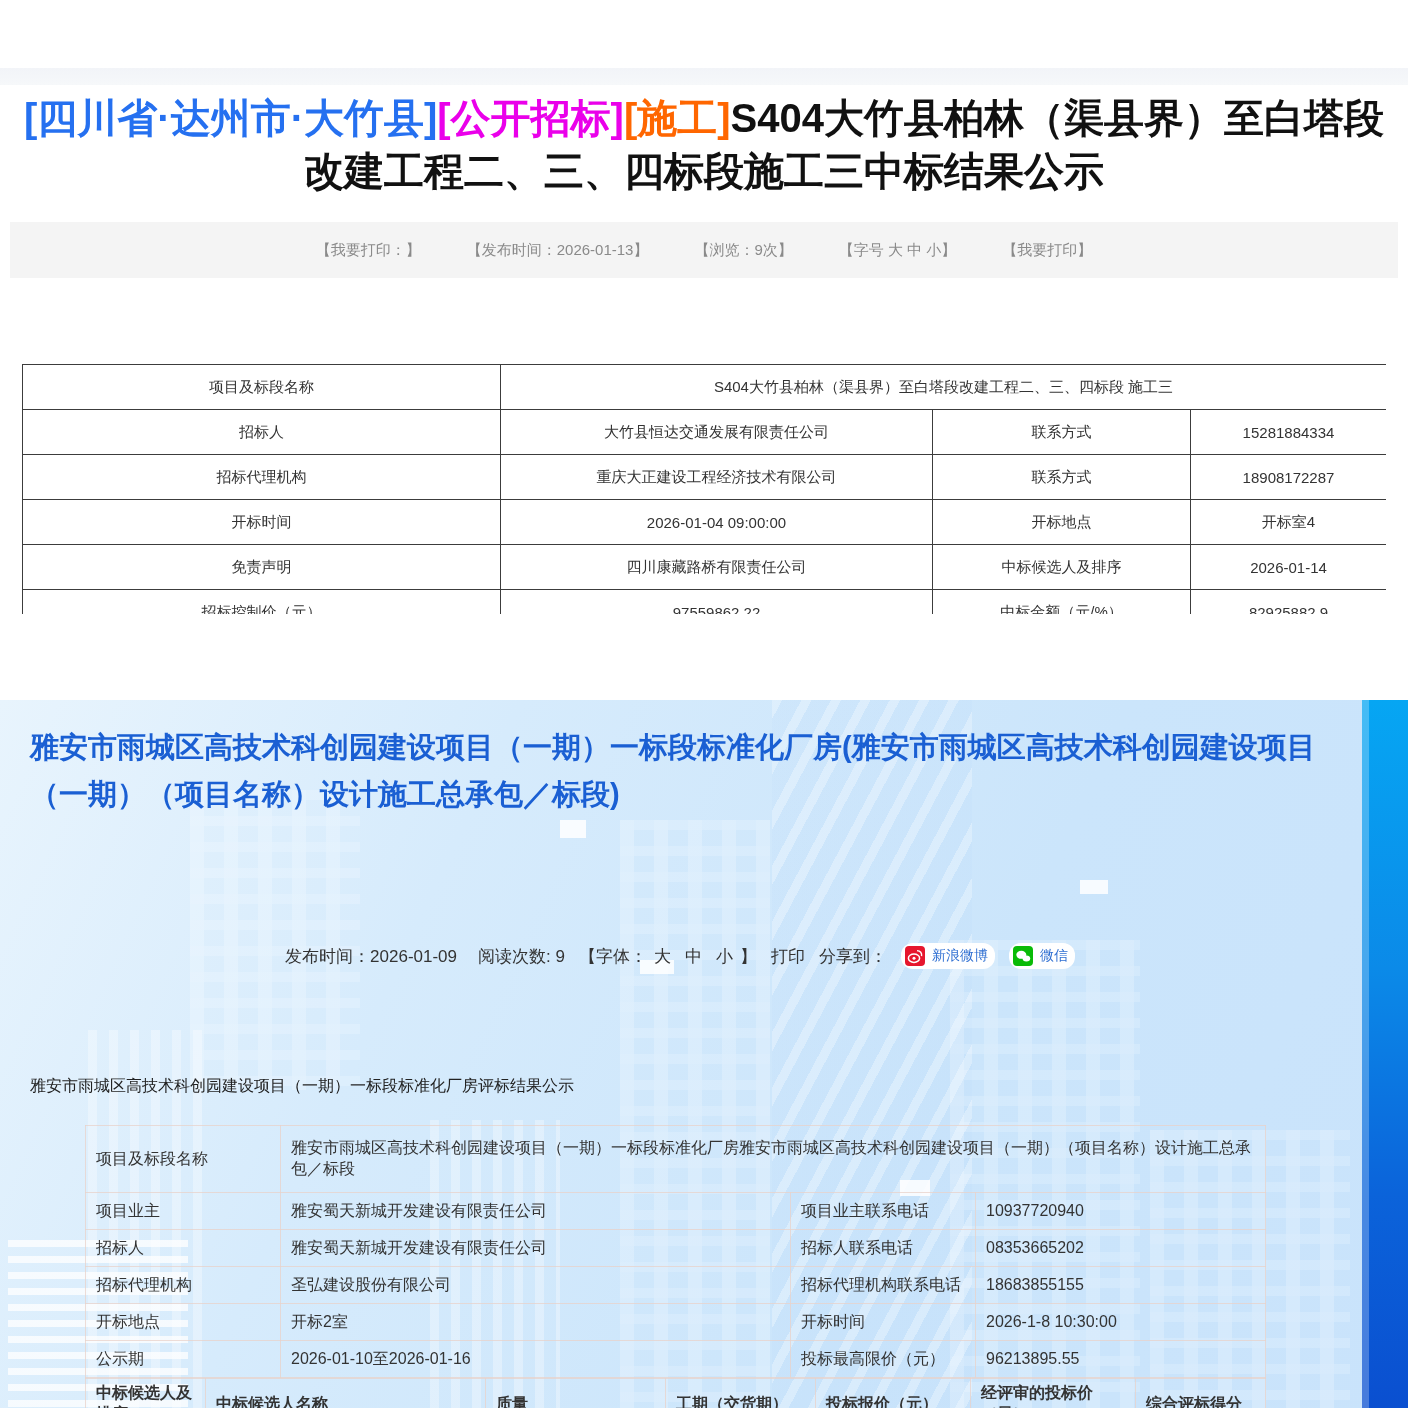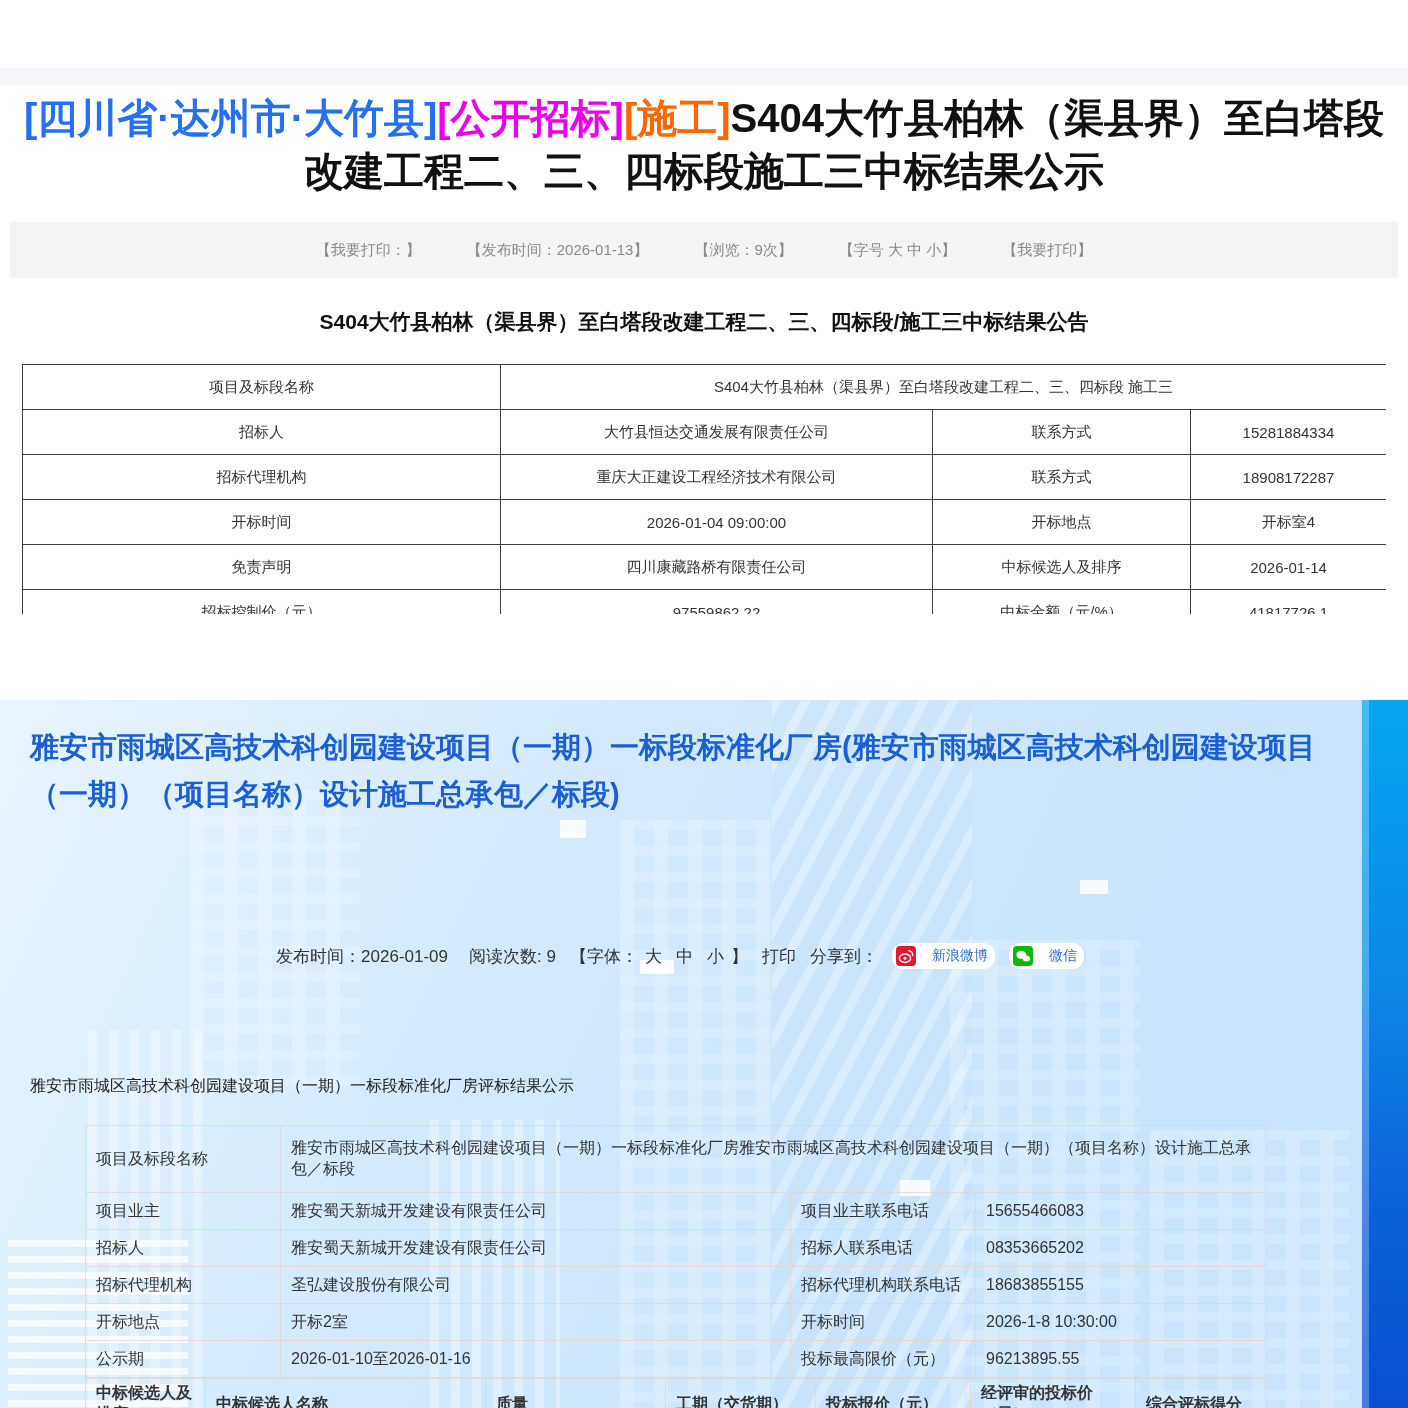--- a/index.html
+++ b/index.html
@@ -41,21 +41,21 @@
   .rband{position:absolute;top:0;right:0;width:46px;height:708px;
          background:linear-gradient(180deg,#06a6f3 0%,#0b8ae8 38%,#0b63da 70%,#0a4fd0 100%);}
   .rband::before{content:"";position:absolute;left:0;top:0;width:7px;height:100%;
                  background:rgba(255,255,255,.25);}
   .bt{position:absolute;top:24px;left:30px;width:1300px;margin:0;text-align:left;
       color:#1a5fd3;font-weight:bold;font-size:29px;line-height:47px;}
   .bmeta{position:absolute;top:146px;left:0;width:1360px;height:32px;display:flex;
          justify-content:center;align-items:center;gap:14px;font-size:17px;color:#333;}
   .bmeta .gap-l{margin-left:7px;}
   .fbtn{margin:0 7px;cursor:pointer;}
-  .badge{display:inline-flex;align-items:center;gap:16px;background:#fff;padding:3px 7px 3px 4px;
+  .badge{display:inline-flex;align-items:center;gap:7px;background:#fff;padding:3px 7px 3px 4px;
          color:#2f6fd2;font-size:14px;cursor:pointer;border-radius:12px;}
   .badge svg{display:block;}
   .bdisc{position:absolute;top:206px;left:0;width:1360px;text-align:center;
          color:#fe0000;font-size:16px;font-weight:bold;}
   .bline{position:absolute;top:250px;left:30px;font-size:16px;color:#222;}
   .btables{position:absolute;top:278px;left:85px;width:1180px;}
   table.bt1,table.bt2{border-collapse:collapse;table-layout:fixed;width:1180px;
        font-size:16px;color:#333;}
   table.bt1 td,table.bt2 td,table.bt2 th{border:1px solid rgba(232,210,202,.75);
        text-align:left;vertical-align:middle;padding:4px 10px;overflow:hidden;}
@@ -76,21 +76,20 @@
     <h1 class="t1"><span class="reg">[四川省·达州市·大竹县]</span><span class="mag">[公开招标]</span><span class="org">[施工]</span><span>S404大竹县柏林（渠县界）至白塔段改建工程二、三、四标段施工三中标结果公示</span></h1>
 
     <div class="infobar">
       <span>【我要打印：】</span>
       <span>【发布时间：2026-01-13】</span>
       <span>【浏览：9次】</span>
       <span>【字号 大 中 小】</span>
       <span>【我要打印】</span>
     </div>
 
-    <h2 class="sub">S404大竹县柏林（渠县界）至白塔段改建工程二、三、四标段/施工三中标结果公告</h2>
 
     <div class="twrap">
       <table class="t">
         <colgroup>
             <col style="width:478px">
             <col style="width:432px">
             <col style="width:258px">
             <col style="width:196px">
           </colgroup>
         <tbody>
@@ -119,21 +118,21 @@
         <tr>
           <td>免责声明</td>
           <td>四川康藏路桥有限责任公司</td>
           <td>中标候选人及排序</td>
           <td>2026-01-14</td>
         </tr>
         <tr>
           <td>招标控制价（元）</td>
           <td>97559862.22</td>
           <td>中标金额（元/%）</td>
-          <td>41817726.1</td>
+          <td>82925882.9</td>
         </tr>
 
       </tbody>
         </table>
     </div>
   </div>
 
   <div id="sec2">
 
     <div class="deco diag" style="left:772px;top:0;width:200px;height:708px;"></div>
@@ -191,21 +190,21 @@
           </colgroup>
         <tbody>
             <tr class="first">
           <td>项目及标段名称</td>
           <td colspan="3">雅安市雨城区高技术科创园建设项目（一期）一标段标准化厂房雅安市雨城区高技术科创园建设项目（一期）（项目名称）设计施工总承包／标段</td>
         </tr>
         <tr>
           <td>项目业主</td>
           <td>雅安蜀天新城开发建设有限责任公司</td>
           <td>项目业主联系电话</td>
-          <td>15655466083</td>
+          <td>10937720940</td>
         </tr>
         <tr>
           <td>招标人</td>
           <td>雅安蜀天新城开发建设有限责任公司</td>
           <td>招标人联系电话</td>
           <td>08353665202</td>
         </tr>
         <tr>
           <td>招标代理机构</td>
           <td>圣弘建设股份有限公司</td>

